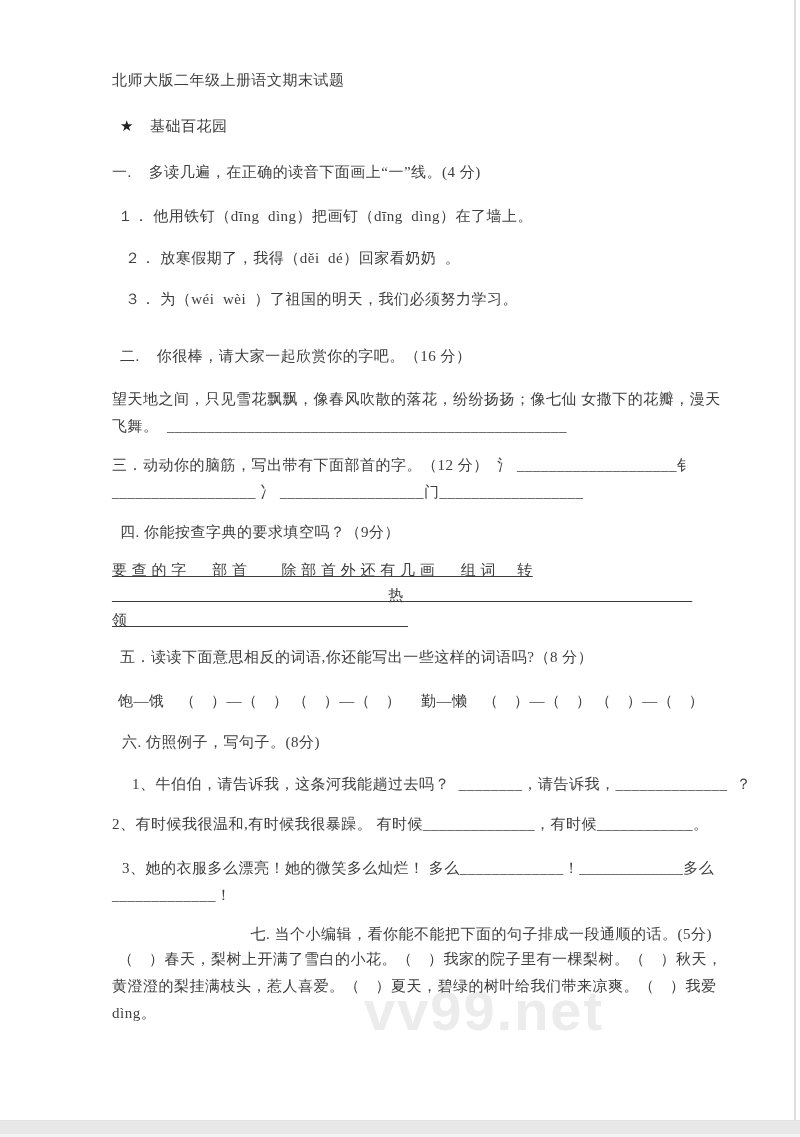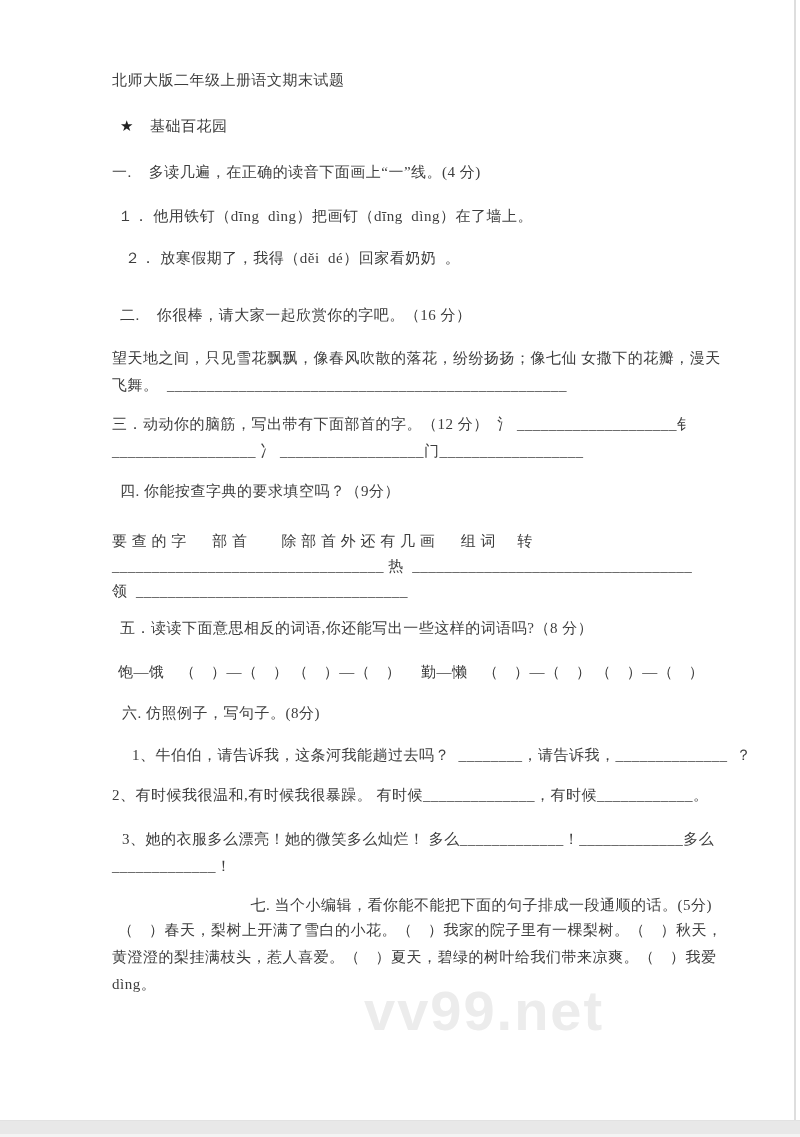--- a/index.html
+++ b/index.html
@@ -41,21 +41,21 @@
   .star-row         { margin-top: 26px; margin-left: 8px; }
   .star-row .star   { display: inline-block; margin-right: 16px; color: #222; }
   .q1-heading       { margin-top: 26px; }
   .q1-item-1        { margin-top: 24px; margin-left: 6px; }
   .q1-item-2        { margin-top: 22px; margin-left: 13px; }
   .q1-item-3        { margin-top: 21px; margin-left: 13px; }
   .q2-heading       { margin-top: 37px; margin-left: 8px; }
   .q2-body          { margin-top: 20px; }
   .q3-body          { margin-top: 12px; }
   .q4-heading       { margin-top: 16px; margin-left: 8px; }
-  .q4-table         { margin-top: 28px; }
+  .q4-table         { margin-top: 16px; text-decoration: underline; }
   .q4-table .trow   { white-space: pre; line-height: 25px; letter-spacing: 0.5px; }
   .q5-heading       { margin-top: 14px; margin-left: 8px; }
   .q5-pairs         { margin-top: 24px; margin-left: 6px; }
   .q6-heading       { margin-top: 21px; margin-left: 10px; }
   .q6-item-1        { margin-top: 22px; margin-left: 20px; }
   .q6-item-2        { margin-top: 20px; }
   .q6-item-3        { margin-top: 21px; }
   .q6-item-3 .l1    { margin-left: 10px; }
   .q7-heading       { margin-top: 15px; margin-left: 10px; text-align: right; }
   .q7-body          { margin-top: 2px; font-family: Liberation Serif, serif; }
@@ -111,20 +111,21 @@
 
   <div class="doc">
 
     <div class="line doc-title">北师大版二年级上册语文期末试题</div>
 
     <div class="line star-row"><span class="star">★</span><span>基础百花园</span></div>
 
     <div class="line q1-heading">一.    多读几遍，在正确的读音下面画上“一”线。(4 分)</div>
     <div class="line q1-item-1">１． 他用铁钉（dīng  dìng）把画钉（dīng  dìng）在了墙上。</div>
     <div class="line q1-item-2">２． 放寒假期了，我得（děi  dé）回家看奶奶  。</div>
+    <div class="line q1-item-3">３． 为（wéi  wèi  ）了祖国的明天，我们必须努力学习。</div>
 
     <div class="line q2-heading">二.    你很棒，请大家一起欣赏你的字吧。（16 分）</div>
     <div class="q2-body">
       <div class="para">望天地之间，只见雪花飘飘，像春风吹散的落花，纷纷扬扬；像七仙 女撒下的花瓣，漫天</div>
       <div class="para">飞舞。  __________________________________________________</div>
     </div>
 
     <div class="q3-body">
       <div class="para">三．动动你的脑筋，写出带有下面部首的字。（12 分）  氵 ____________________钅</div>
       <div class="para">__________________ 冫 __________________门__________________</div>

